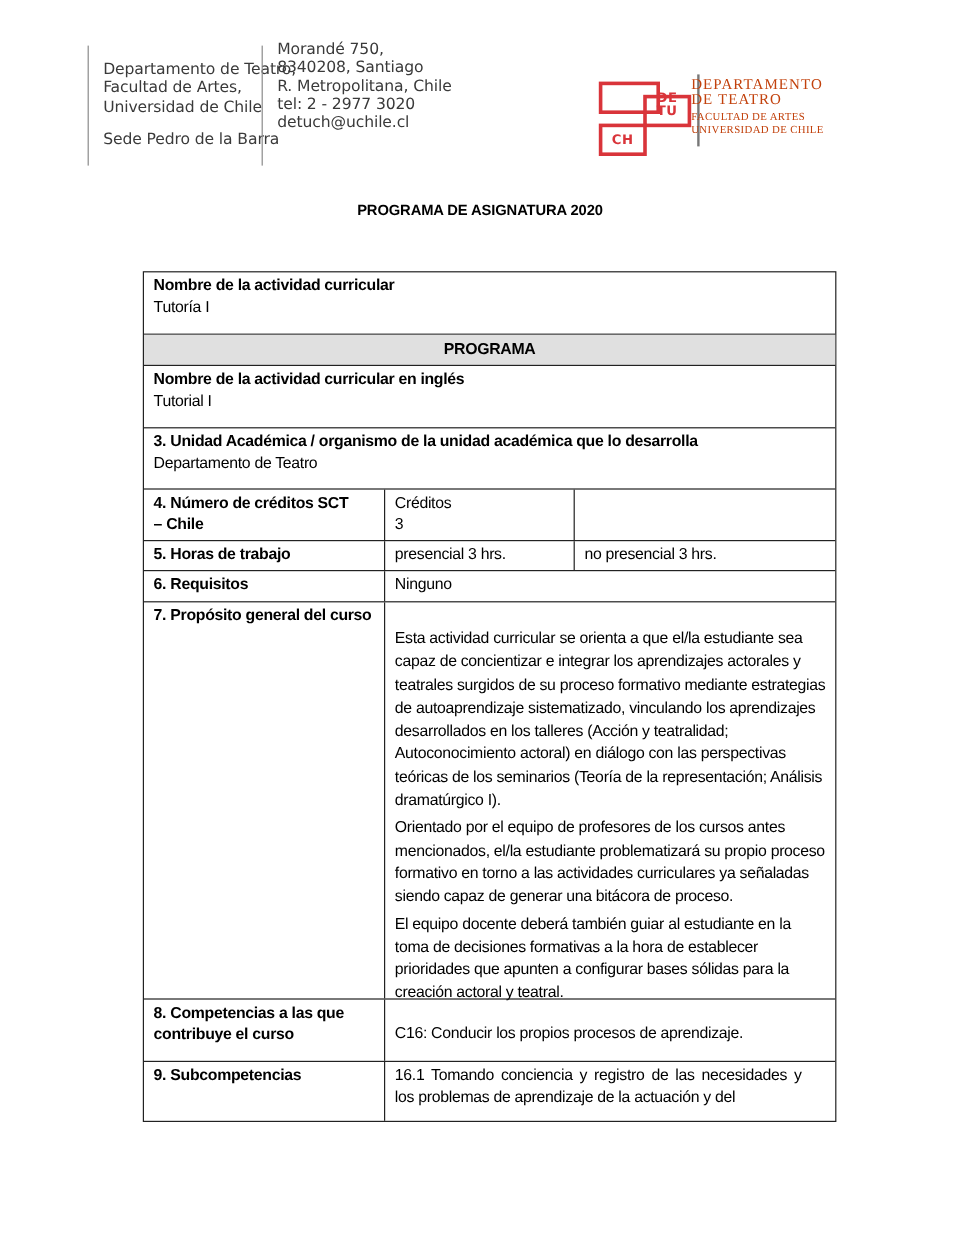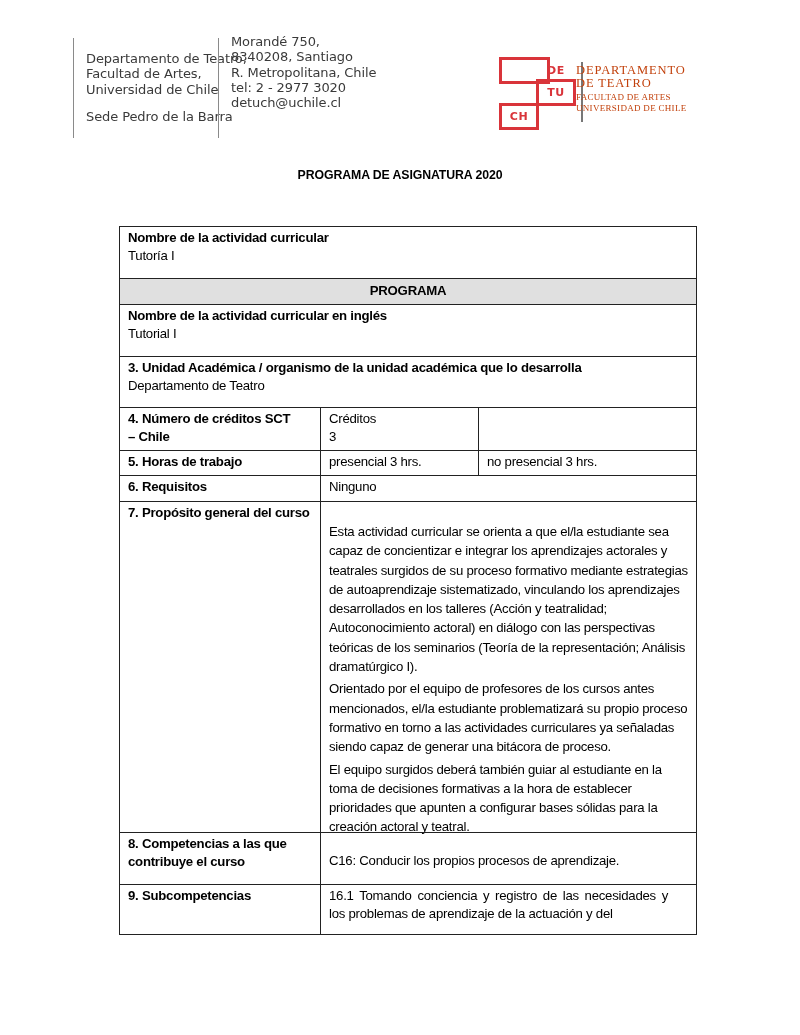--- a/index.html
+++ b/index.html
@@ -53,21 +53,21 @@
 <div class="vline" style="left:218px; top:38px; height:100px;"></div>
 <div class="addr" style="left:231px; top:34px;">
   <div>Morandé 750,</div>
   <div>8340208, Santiago</div>
   <div>R. Metropolitana, Chile</div>
   <div>tel: 2 - 2977 3020</div>
   <div>detuch@uchile.cl</div>
 </div>
 
 <div class="logo">
-  <div class="box" style="left:0; top:4px;padding-left:45px;">DE</div>
+  <div class="box" style="left:0; top:15px;padding-left:45px;">DE</div>
   <div class="box" style="left:37px; top:26px;">TU</div>
   <div class="box" style="left:0; top:50px;">CH</div>
 </div>
 <div class="logo-sep"></div>
 <div class="logo-text">
   <div class="big">DEPARTAMENTO</div>
   <div class="big">DE TEATRO</div>
   <div class="small" style="margin-top:3px;">FACULTAD DE ARTES</div>
   <div class="small">UNIVERSIDAD DE CHILE</div>
 </div>
@@ -118,21 +118,21 @@
   <div class="row" style="height:26px;">
     <div class="cell c1 bold">6. Requisitos</div>
     <div class="cell c2">Ninguno</div>
   </div>
 
   <div class="row" style="height:331px;">
     <div class="cell c1 bold">7. Propósito general del curso</div>
     <div class="cell c2" style="padding-top:20px; padding-right:6px;">
       <div class="para">Esta actividad curricular se orienta a que el/la estudiante sea capaz de concientizar e integrar los aprendizajes actorales y teatrales surgidos de su proceso formativo mediante estrategias de autoaprendizaje sistematizado, vinculando los aprendizajes desarrollados en los talleres (Acción y teatralidad; Autoconocimiento actoral) en diálogo con las perspectivas teóricas de los seminarios (Teoría de la representación; Análisis dramatúrgico I).</div>
       <div class="para">Orientado por el equipo de profesores de los cursos antes mencionados, el/la estudiante problematizará su propio proceso formativo en torno a las actividades curriculares ya señaladas siendo capaz de generar una bitácora de proceso.</div>
-      <div class="para">El equipo surgidos deberá también guiar al estudiante en la toma de decisiones formativas a la hora de establecer prioridades que apunten a configurar bases sólidas para la creación actoral y teatral.</div>
+      <div class="para">El equipo docente deberá también guiar al estudiante en la toma de decisiones formativas a la hora de establecer prioridades que apunten a configurar bases sólidas para la creación actoral y teatral.</div>
     </div>
   </div>
 
   <div class="row" style="height:52px;">
     <div class="cell c1 bold">8. Competencias a las que contribuye el curso</div>
     <div class="cell c2" style="padding-top:19px;">C16: Conducir los propios procesos de aprendizaje.</div>
   </div>
 
   <div class="row" style="height:50px;">
     <div class="cell c1 bold">9. Subcompetencias</div>

